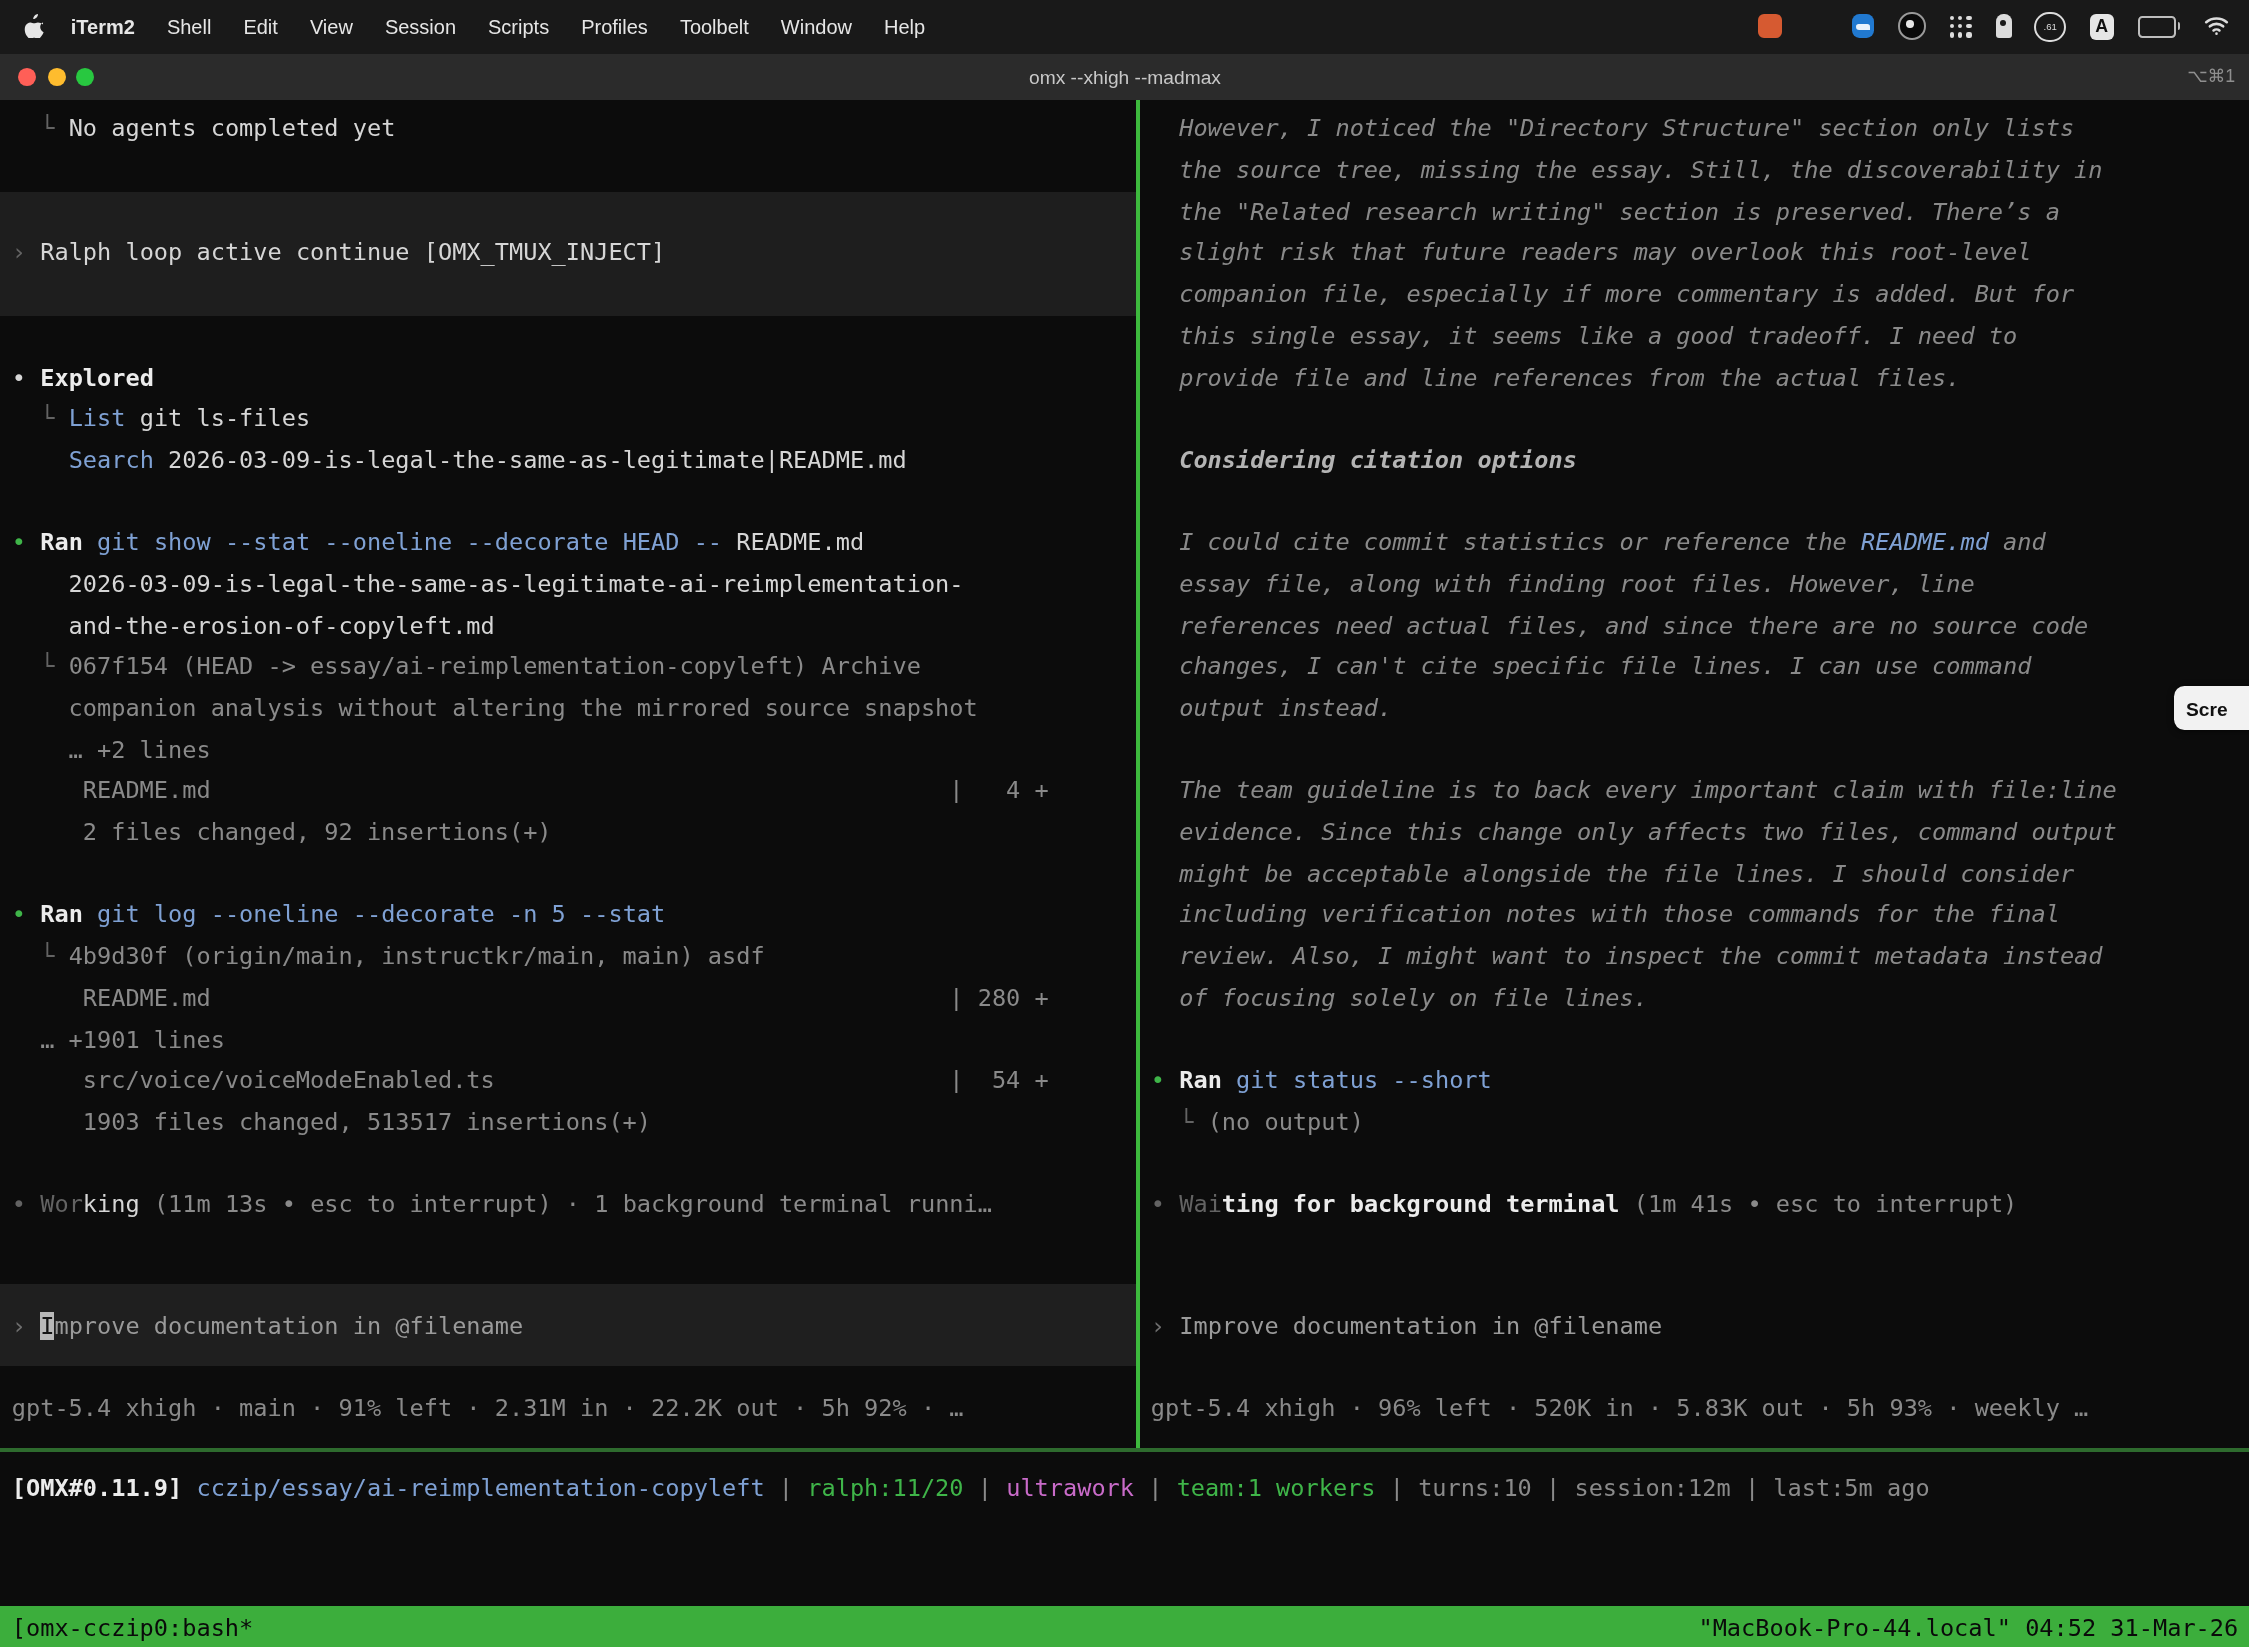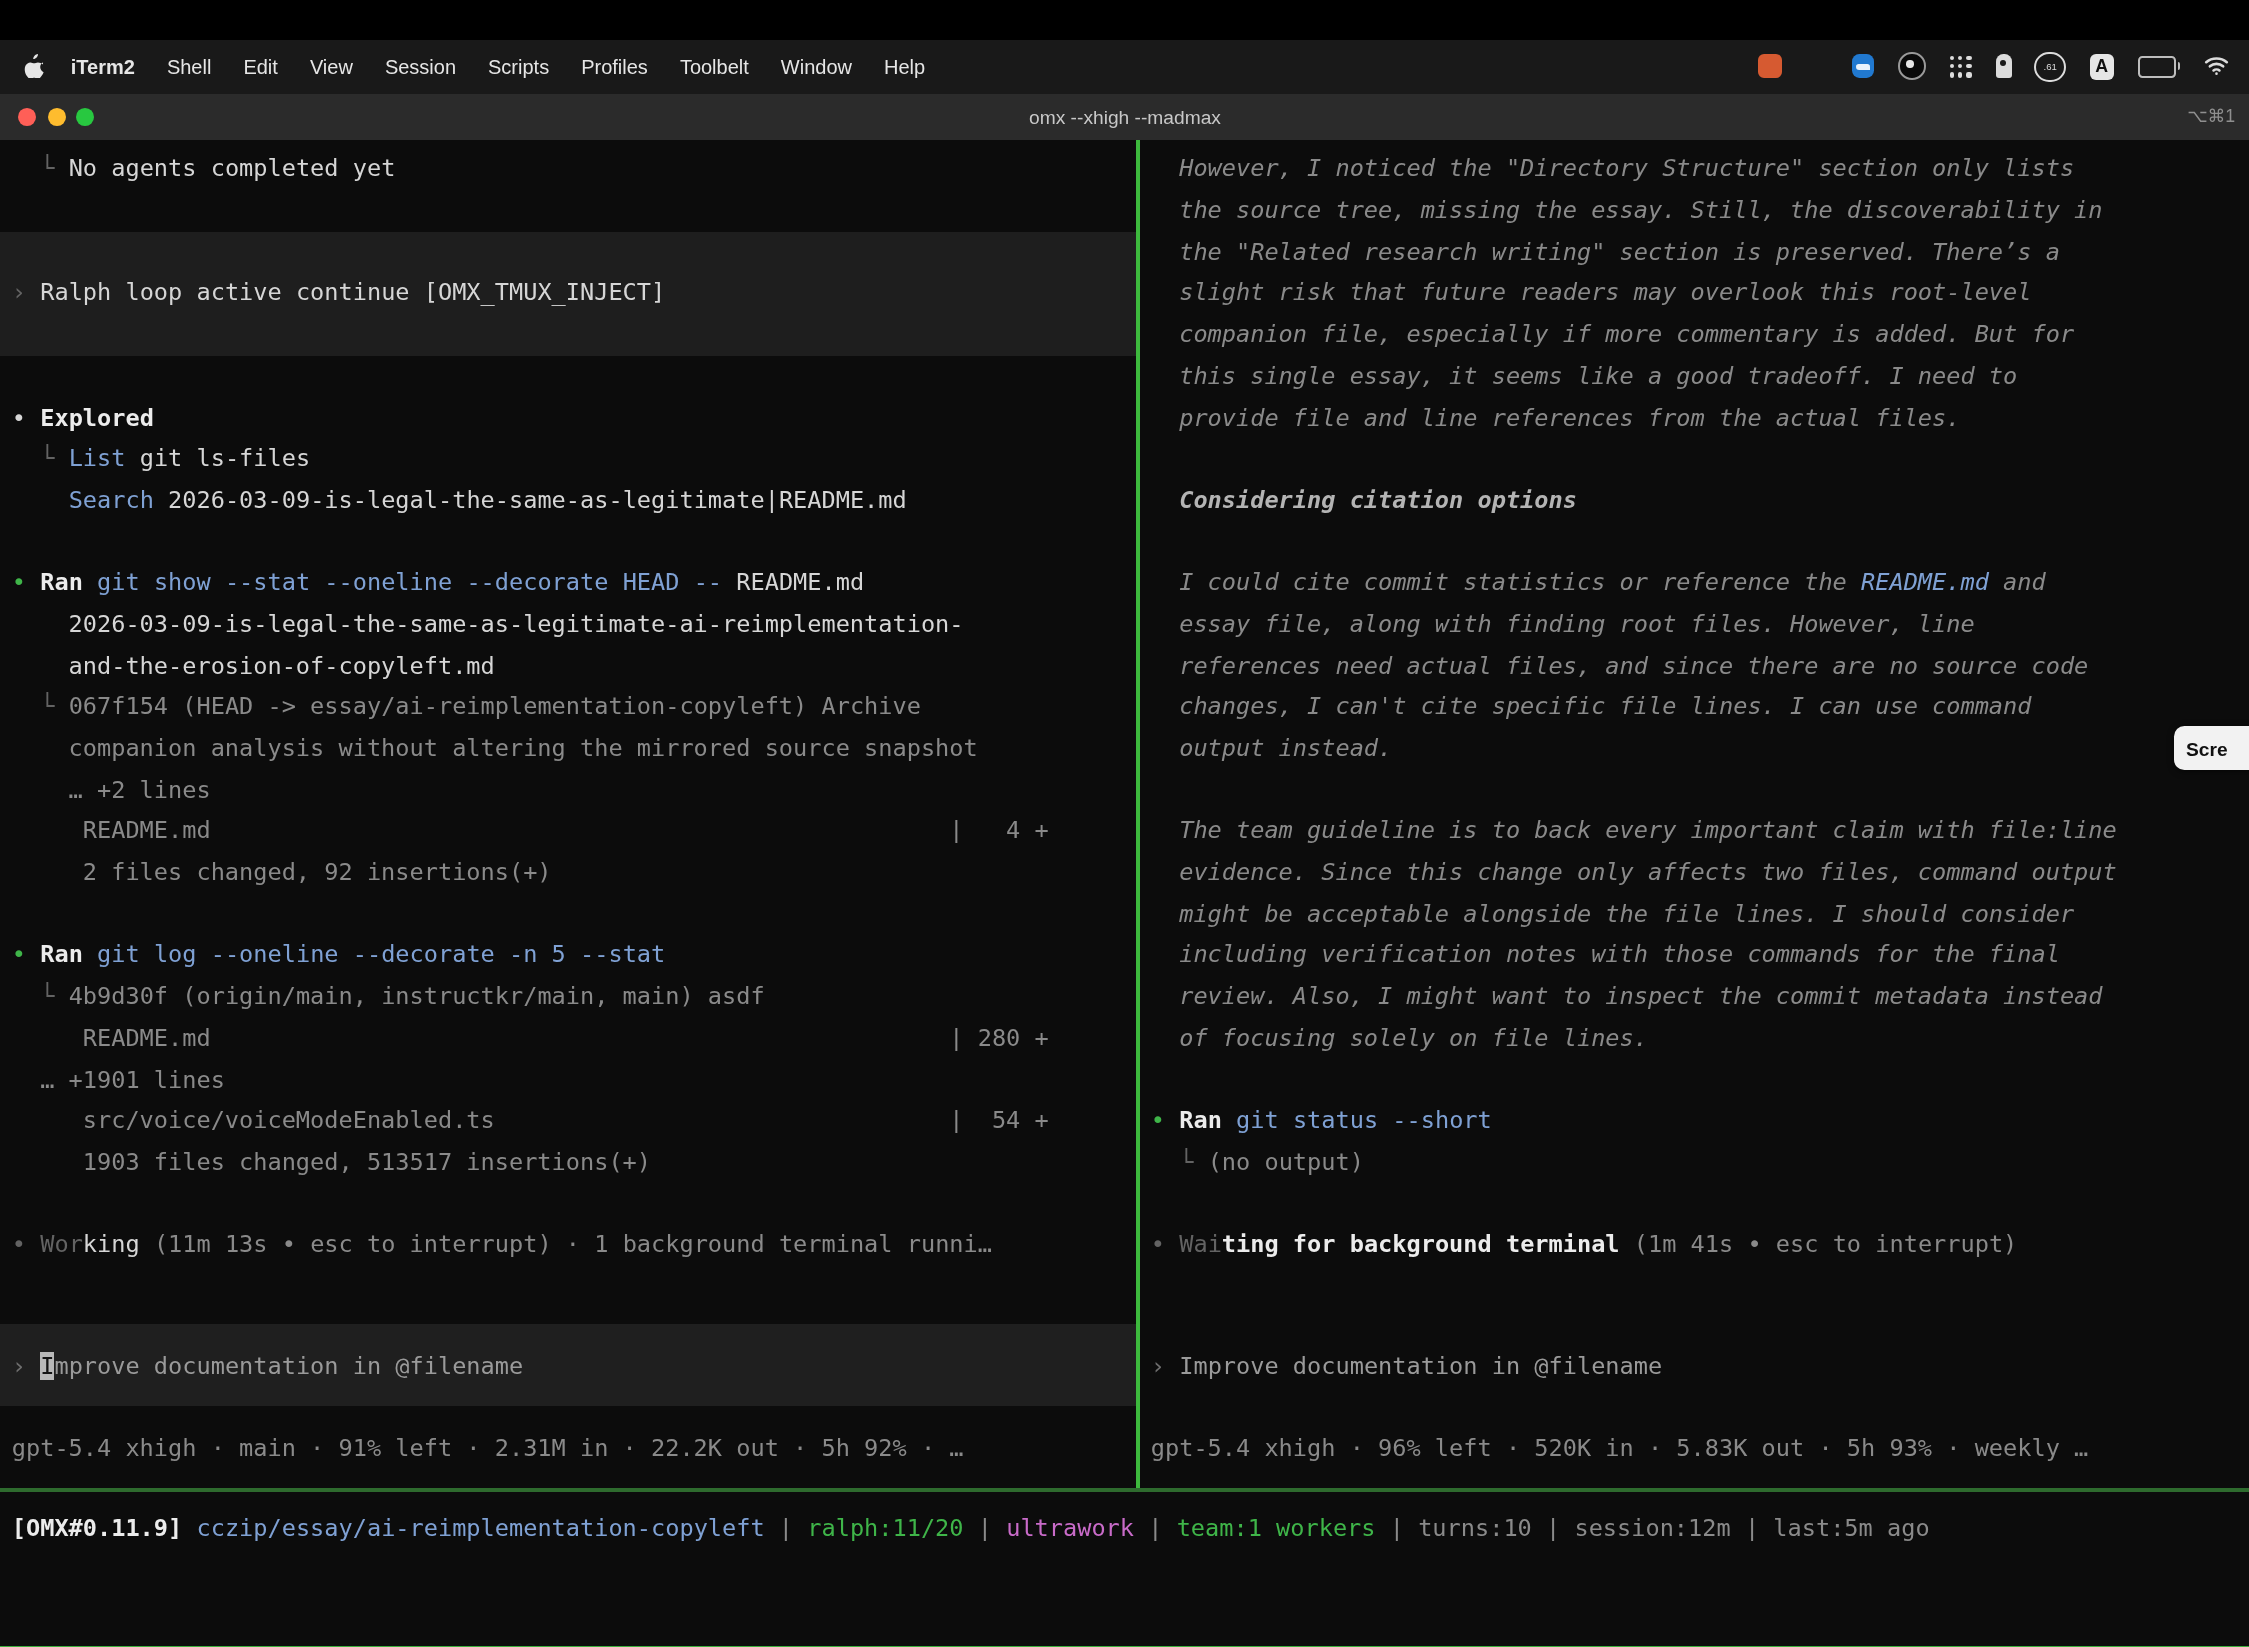--- a/index.html
+++ b/index.html
@@ -1,16 +1,16 @@
 <!DOCTYPE html>
 <html style="font-size:11.8px"><head>
 <meta charset="utf-8">
 <style>
   html,body{margin:0;padding:0;background:#000;width:2250px;height:1648px;overflow:hidden;}
-  .viewport{position:relative;width:2250px;height:1408px;margin-top:40px;}
+  .viewport{position:relative;width:2250px;height:1408px;}
   .screen{position:absolute;top:0;left:0;width:1125px;height:824px;transform:scale(2);transform-origin:0 0;background:#0c0c0c;font-family:"DejaVu Sans Mono",monospace;}
 
   
   .menubar{height:26.6px;background:#191919;display:flex;align-items:center;padding:0 10.3px;color:#e6e6e6;font-family:"Liberation Sans",sans-serif;font-size:10px;}
   .apple-wrap{width:13.3px;height:13.3px;display:flex;align-items:center;justify-content:center;margin-right:11.8px;}
   .apple-wrap svg{width:10.3px;height:11.8px;fill:#e6e6e6;}
   .menus{display:flex;gap:16px;align-items:center;}
   .menu-item{cursor:default;white-space:nowrap;}
   .menu-item.app-name{font-weight:bold;}
   .status-icons{margin-left:auto;display:flex;align-items:center;gap:11.8px;}

